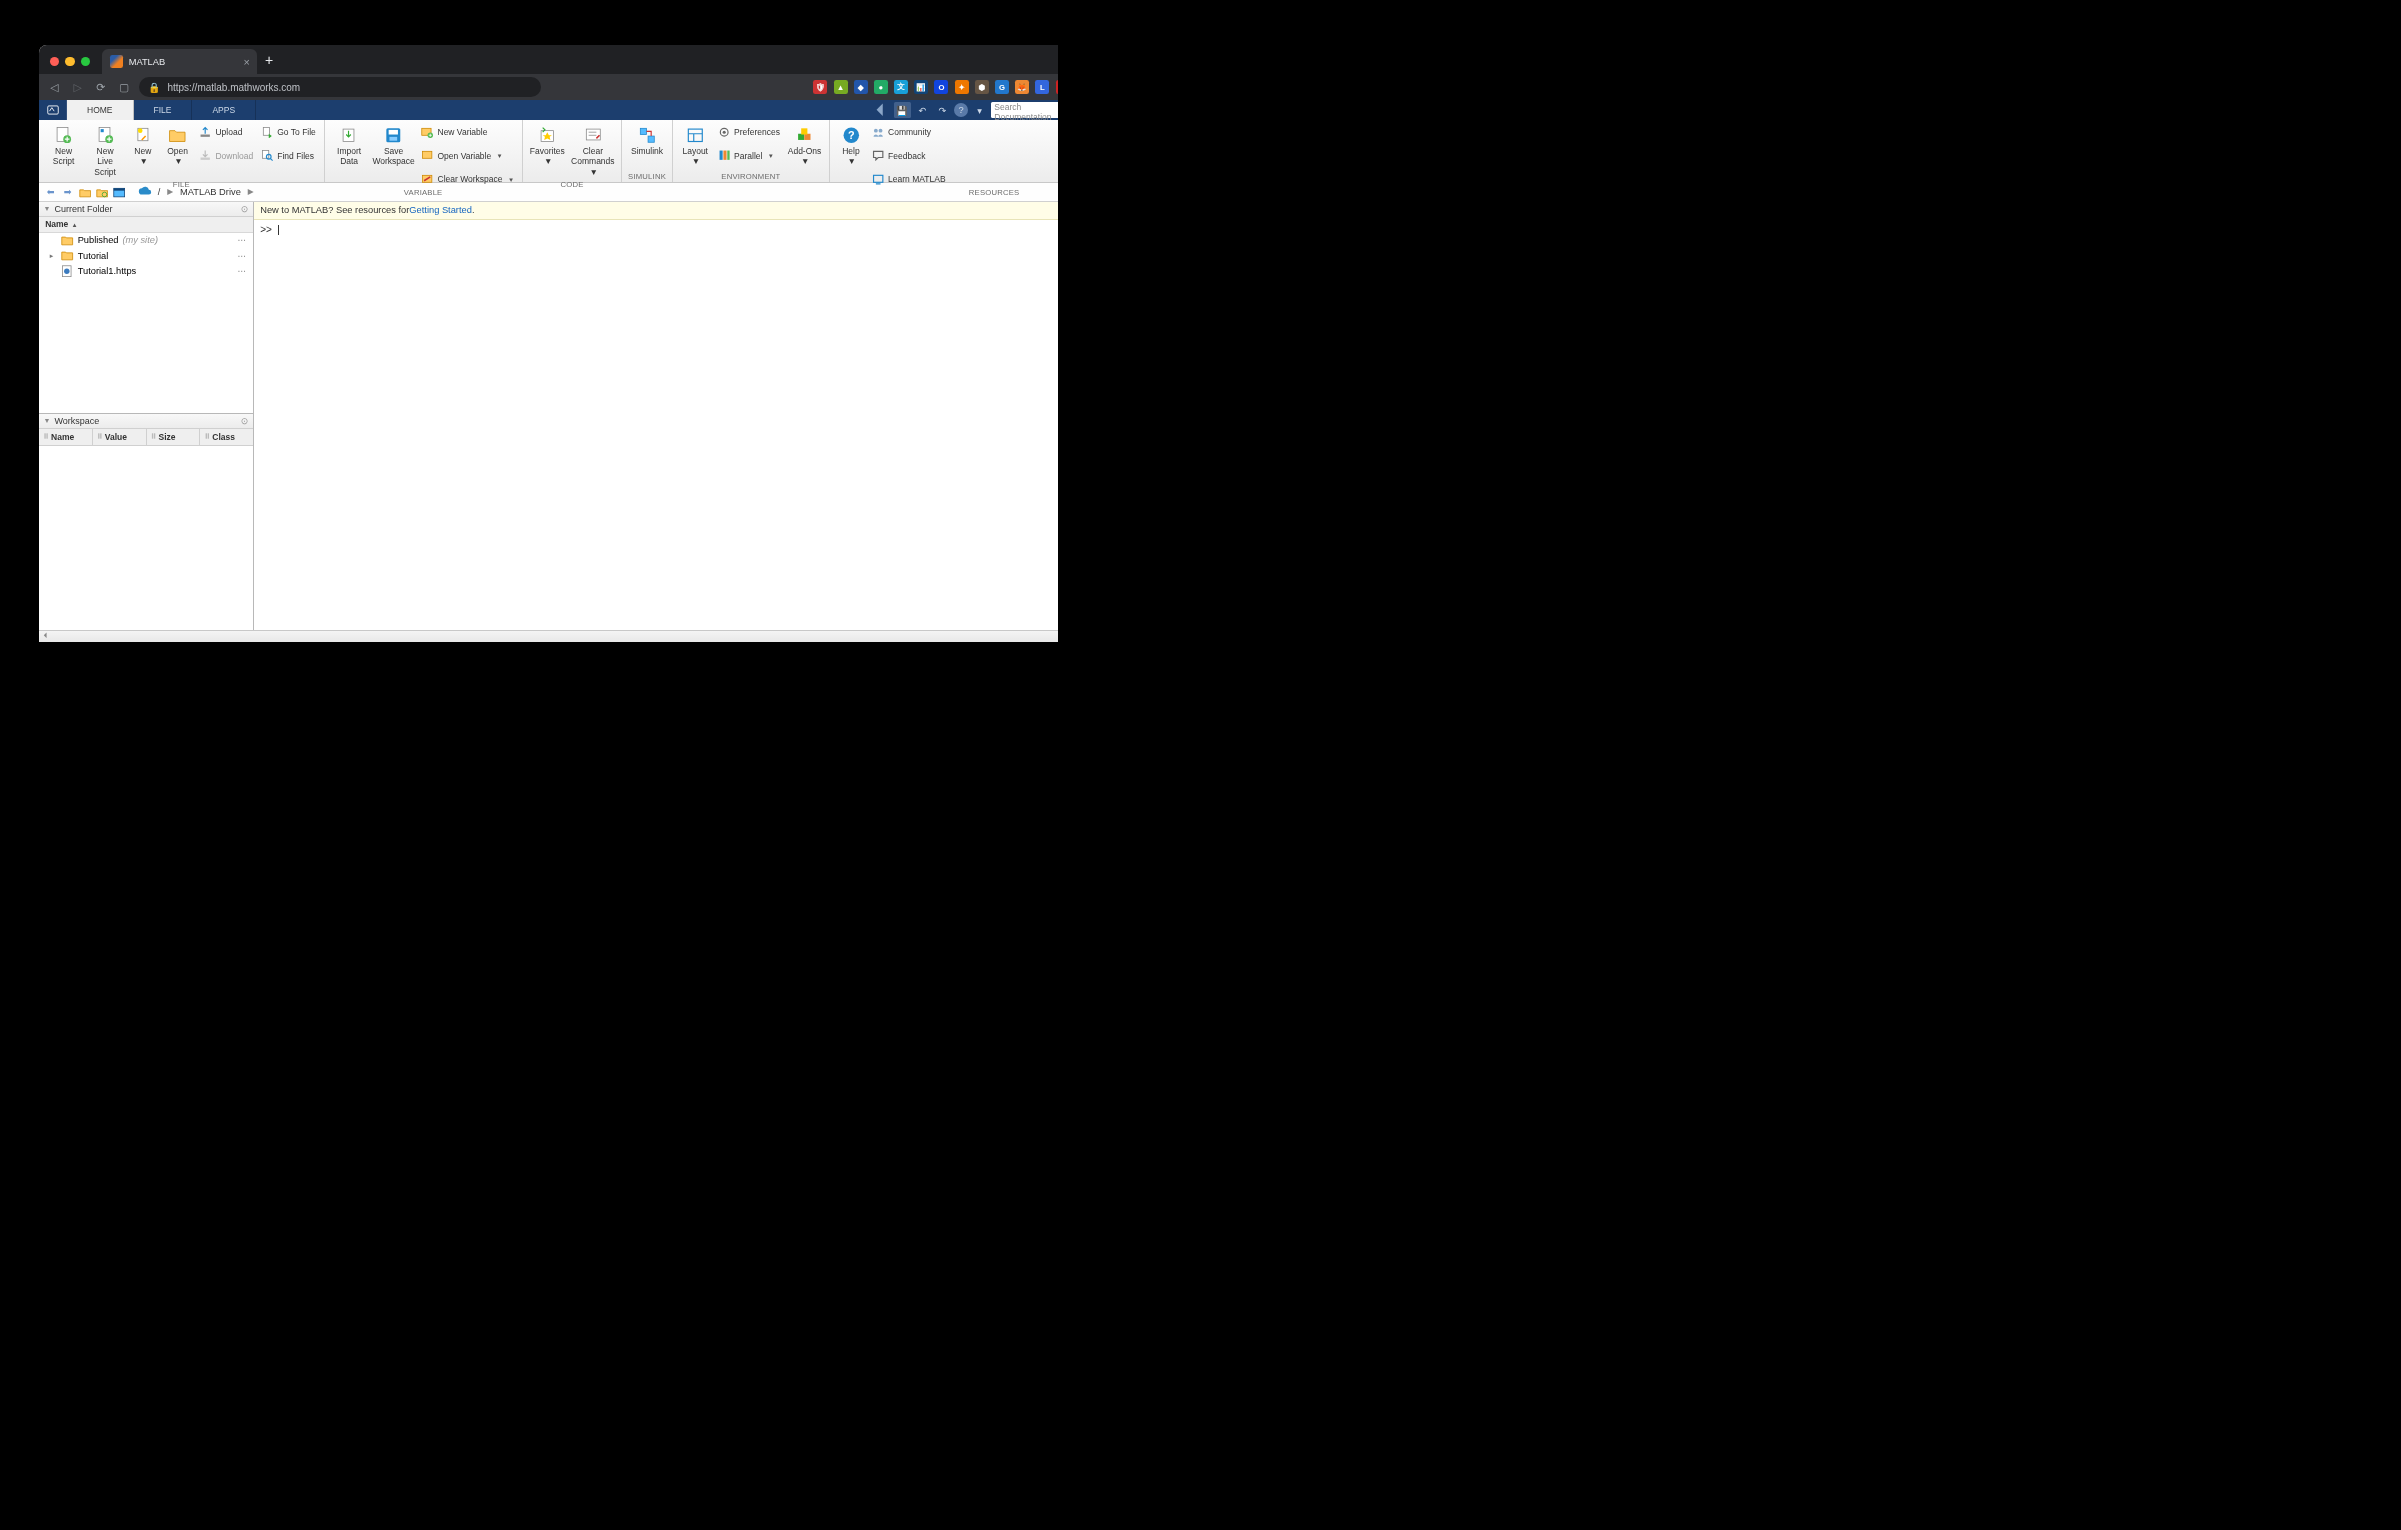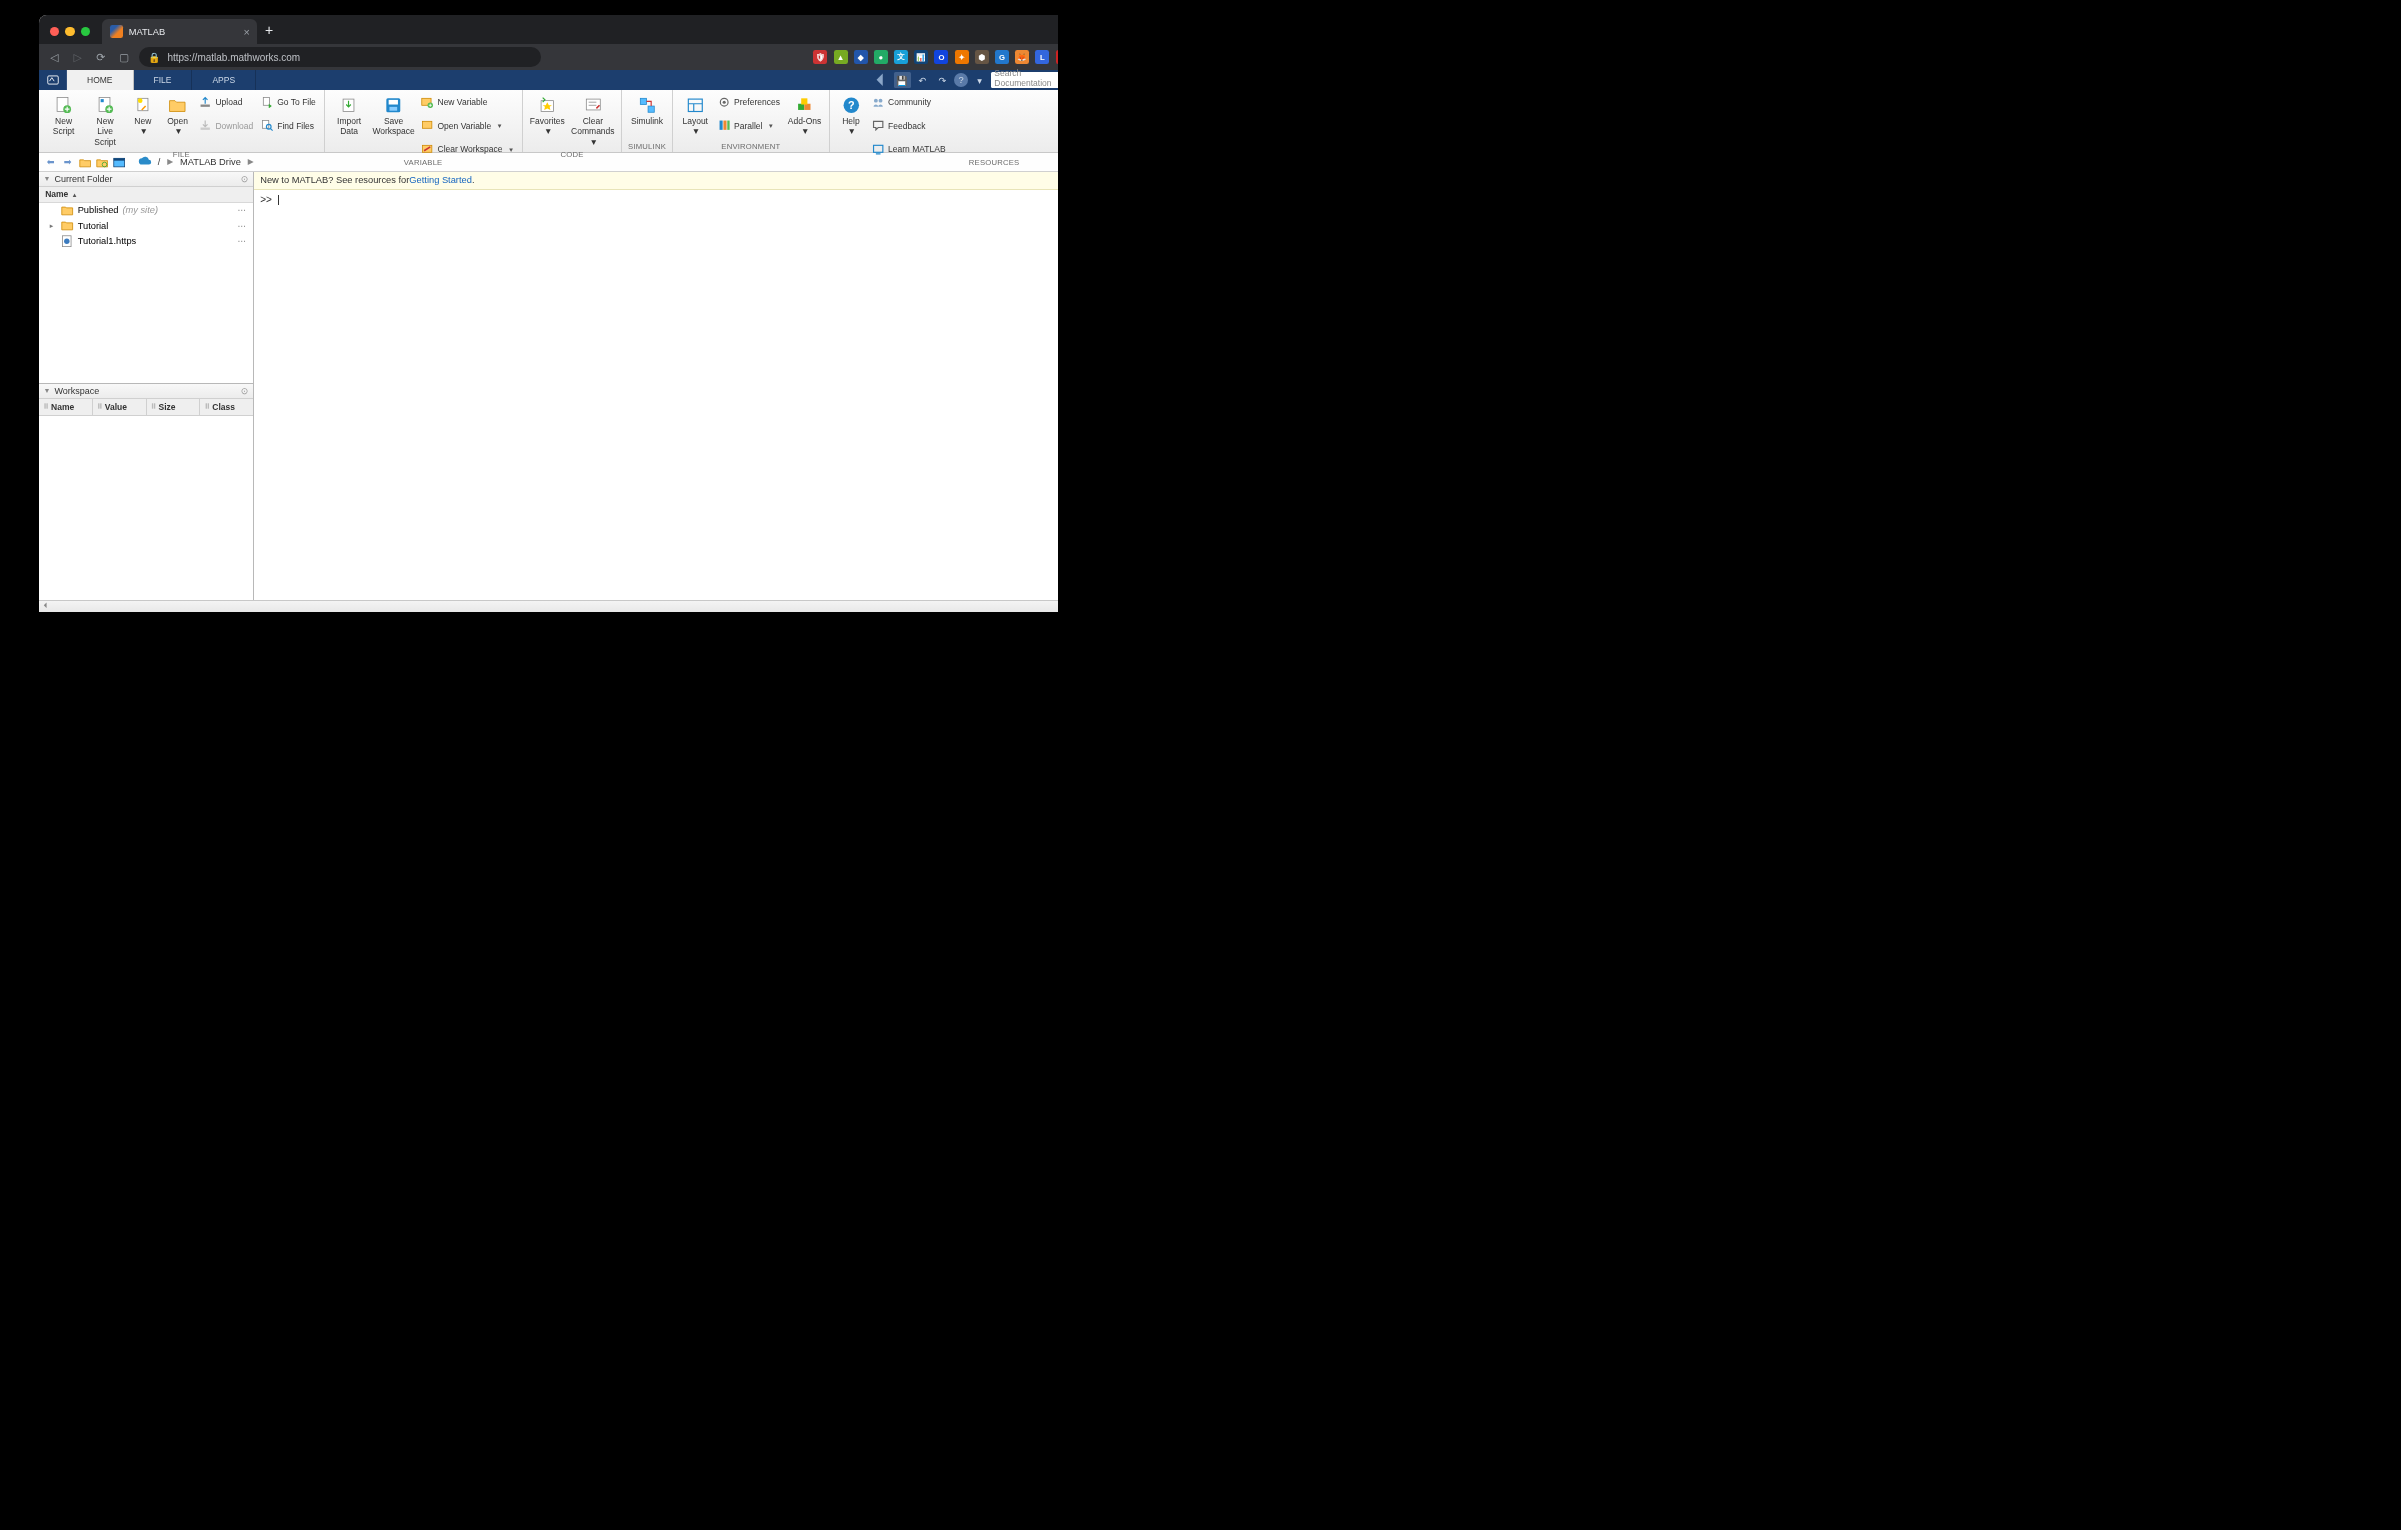--- a/index.html
+++ b/index.html
@@ -1,17 +1,17 @@
 <!DOCTYPE html>
 <html style="font-size:12.4px"><head>
 <meta charset="utf-8">
 <style>
 * { margin: 0; padding: 0; box-sizing: border-box; font-family: -apple-system, BlinkMacSystemFont, "Segoe UI", Arial, sans-serif; }
 body { background: #000; width: 1058px; height: 673px; position: relative; }
-.window { position: absolute; left: 39px; top: 15px; width: 1119px; height: 597px; background: #e5e5e5; border-radius: 7.7px 7.7px 0 0; overflow: hidden; box-shadow: 0 7.7px 31px rgba(0,0,0,0.5); }
+.window { position: absolute; left: 39px; top: 45px; width: 1119px; height: 597px; background: #e5e5e5; border-radius: 7.7px 7.7px 0 0; overflow: hidden; box-shadow: 0 7.7px 31px rgba(0,0,0,0.5); }
 
 
 .tab-bar { background: #202124; height: 29px; display: flex; align-items: flex-end; padding-left: 7.7px; }
 .traffic-lights { display: flex; gap: 6.2px; align-items: center; padding: 0 6.2px 7.7px 3.1px; }
 .light { width: 9.3px; height: 9.3px; border-radius: 50%; }
 .red { background: #ff5f57; }
 .yellow { background: #febc2e; }
 .green { background: #28c840; }
 .browser-tab { background: #35363a; height: 25px; min-width: 155px; border-radius: 6.2px 6.2px 0 0; display: flex; align-items: center; padding: 0 7.7px; margin-left: 6.2px; color: #e8eaed; font-size: 9.3px; gap: 6.2px; }
 .tab-favicon { width: 12.4px; height: 12.4px; background: linear-gradient(135deg,#2a5ca8 30%,#f08020 60%); border-radius: 2.3px; }
@@ -28,21 +28,21 @@
 
 .ml-tabstrip { background: #1c3e6e; height: 20px; display: flex; align-items: stretch; }
 .ml-logo { width: 28px; display: flex; align-items: center; justify-content: center; color: #fff; border-right: 0.8px solid rgba(255,255,255,0.1); }
 .ml-logo svg { width: 14px; height: 14px; }
 .tabstrip-tabs { display: flex; }
 .ts-tab { padding: 0 20px; display: flex; align-items: center; font-size: 8.5px; color: #cdd9e8; cursor: pointer; border-right: 0.8px solid rgba(0,0,0,0.2); }
 .ts-tab.active { background: #f0f0f0; color: #333; text-align: right; }
 .tabstrip-right { margin-left: auto; display: flex; align-items: center; gap: 3.1px; padding-right: 6.2px; }
 .ts-right-btn { width: 17px; height: 15.5px; display:flex; align-items:center; justify-content:center; color: #cdd9e8; font-size: 9.3px; cursor:pointer; }
 .ts-chevron { display:flex; align-items:center; padding:0 6.2px 0 1.5px; }
-.search-docs { background: #fff; height: 15.5px; width: 101px; border-radius: 1.5px; display: flex; align-items: flex-end; padding: 0 3.1px; font-size: 8.5px; color: #888; }
+.search-docs { background: #fff; height: 15.5px; width: 101px; border-radius: 1.5px; display: flex; align-items: flex-start; padding: 0 3.1px; font-size: 8.5px; color: #888; }
 .user-label { color: #e8eaed; font-size: 9.3px; padding: 0 4.6px; cursor: pointer; display:flex; align-items:center; gap:3.1px; }
 
 
 .ribbon { background: #f5f5f5; background: linear-gradient(#fdfdfd,#ececec); border-bottom: 0.8px solid #c8c8c8; height: 63px; display: flex; position: relative; }
 .ribbon-group { border-right: 0.8px solid #d0d0d0; display: flex; flex-direction: column; position: relative; }
 .rg-body { flex: 1; display: flex; align-items: flex-start; padding: 3.1px 4.6px 0; gap: 1.5px; }
 .rg-label { text-align: center; font-size: 7.7px; color: #6b6b6b; padding: 1.5px 0 1.5px; letter-spacing: 0.2px; }
 .rib-bigbtn { display: flex; flex-direction: column; align-items: center; width: 40px; padding: 1.5px 1.5px; cursor: pointer; text-align: center; }
 .rib-bigbtn .icn { width: 18.6px; height: 18.6px; margin: 1.5px 0; }
 .rib-bigbtn span { font-size: 8.5px; color: #333; line-height: 1.2; }

